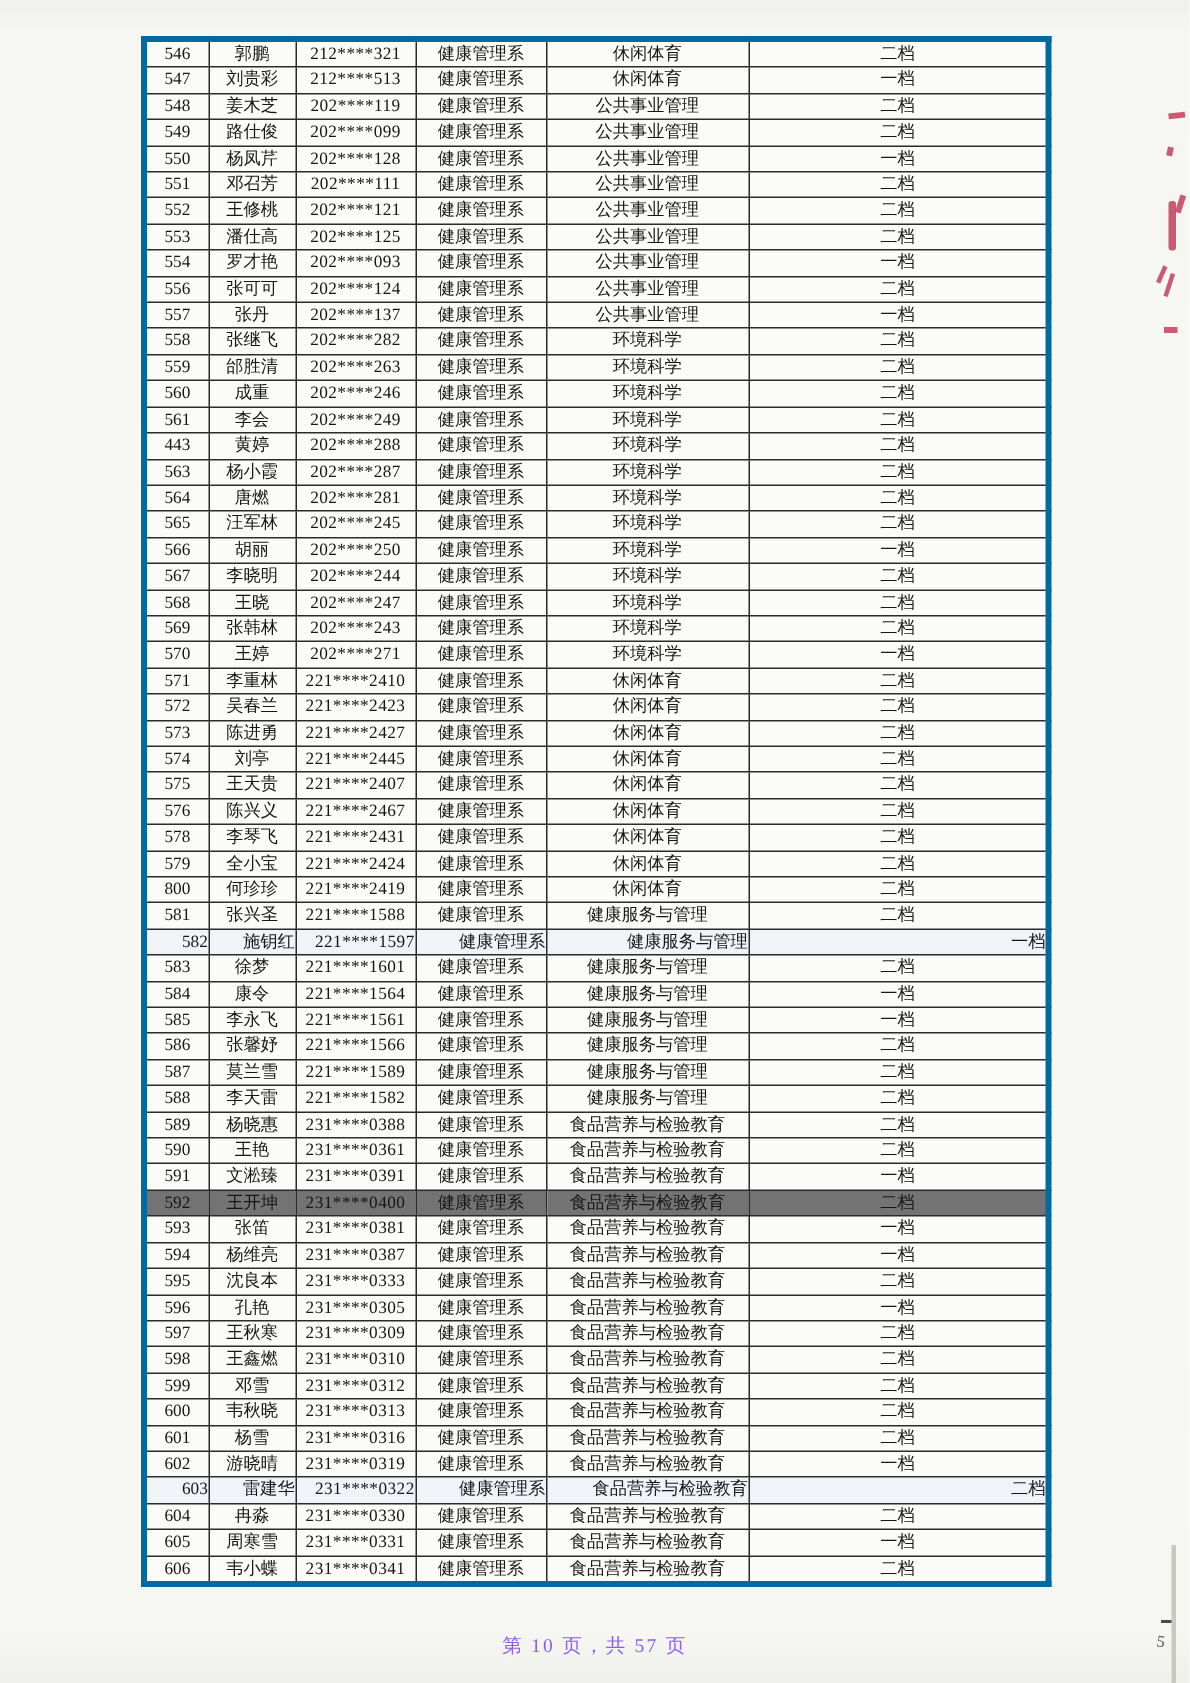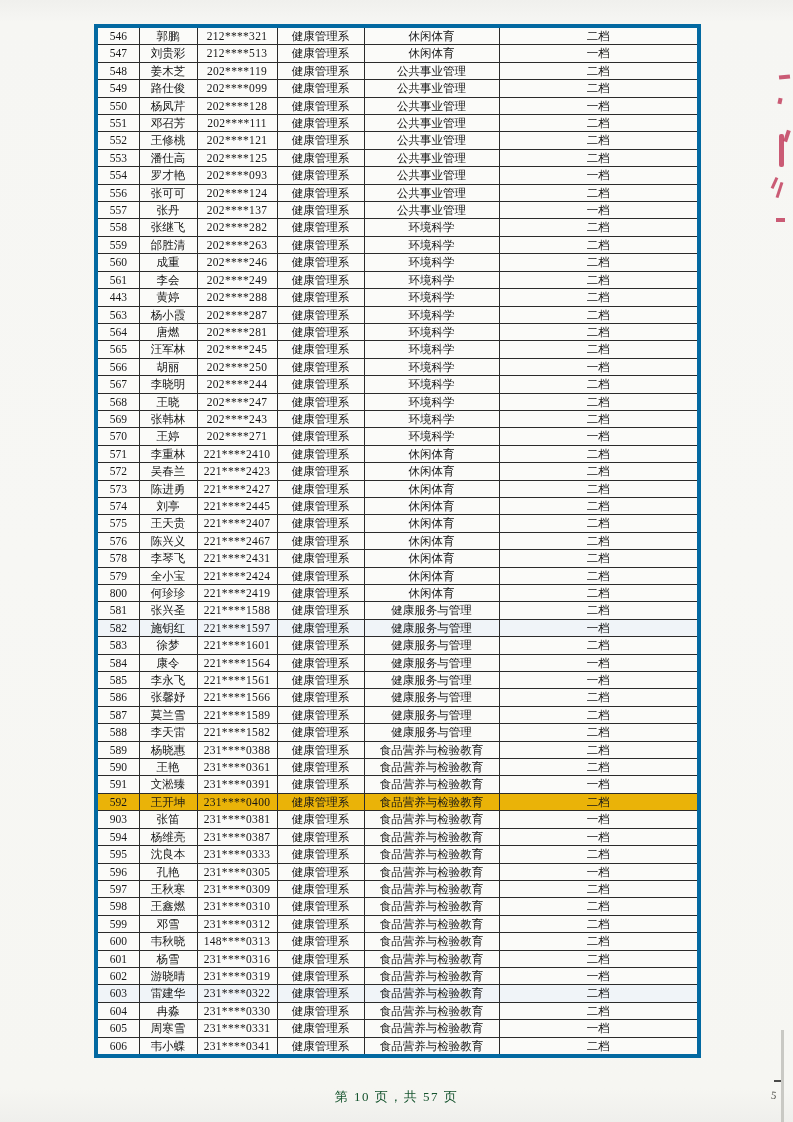--- a/index.html
+++ b/index.html
@@ -29,31 +29,31 @@
     height: 16.4px;
     line-height: 16.4px;
     padding: 0;
     font-size: 11.5px;
     text-align: center;
     white-space: nowrap;
     overflow: hidden;
     color: #161616;
   }
   table.roster td.c-id { font-size: 11.5px; letter-spacing: 0.3px; }
-  table.roster tr.tint td { background: #eab308; }
-  table.roster tr.tint-faint td { background: #f0f4f8; }
+  table.roster tr.tint td { background: #737373; }
+  table.roster tr.tint-faint td { background: #f0f4f8; text-align: right; }
 
   .page-footer {
     position: absolute;
     left: 0; top: 1088px;
     width: 793px;
     text-align: center;
     font-size: 13px;
     letter-spacing: 1.5px;
-    color: #14532d;
+    color: #8b5cf6;
   }
 
   
   .stamp { position: absolute; background: #c23f5e; opacity: 0.85; }
   .stamp-a { left: 779px; top: 75px;  width: 11px; height: 4px; transform: rotate(-6deg); }
   .stamp-b { left: 778px; top: 98px;  width: 4px;  height: 6px; transform: rotate(12deg); }
   .stamp-c { left: 779px; top: 134px; width: 5px;  height: 33px; border-radius: 2px; }
   .stamp-c2{ left: 785px; top: 130px; width: 4px;  height: 12px; transform: rotate(18deg); }
   .stamp-d { left: 773px; top: 177px; width: 3px;  height: 12px; transform: rotate(24deg); }
   .stamp-d2{ left: 778px; top: 182px; width: 3px;  height: 16px; transform: rotate(18deg); }
@@ -451,21 +451,21 @@
         </tr>
         <tr class="tint">
           <td class="c-index">592</td>
           <td class="c-name">王开坤</td>
           <td class="c-id">231****0400</td>
           <td class="c-department">健康管理系</td>
           <td class="c-major">食品营养与检验教育</td>
           <td class="c-tier">二档</td>
         </tr>
         <tr>
-          <td class="c-index">903</td>
+          <td class="c-index">593</td>
           <td class="c-name">张笛</td>
           <td class="c-id">231****0381</td>
           <td class="c-department">健康管理系</td>
           <td class="c-major">食品营养与检验教育</td>
           <td class="c-tier">一档</td>
         </tr>
         <tr>
           <td class="c-index">594</td>
           <td class="c-name">杨维亮</td>
           <td class="c-id">231****0387</td>
@@ -509,21 +509,21 @@
           <td class="c-index">599</td>
           <td class="c-name">邓雪</td>
           <td class="c-id">231****0312</td>
           <td class="c-department">健康管理系</td>
           <td class="c-major">食品营养与检验教育</td>
           <td class="c-tier">二档</td>
         </tr>
         <tr>
           <td class="c-index">600</td>
           <td class="c-name">韦秋晓</td>
-          <td class="c-id">148****0313</td>
+          <td class="c-id">231****0313</td>
           <td class="c-department">健康管理系</td>
           <td class="c-major">食品营养与检验教育</td>
           <td class="c-tier">二档</td>
         </tr>
         <tr>
           <td class="c-index">601</td>
           <td class="c-name">杨雪</td>
           <td class="c-id">231****0316</td>
           <td class="c-department">健康管理系</td>
           <td class="c-major">食品营养与检验教育</td>

